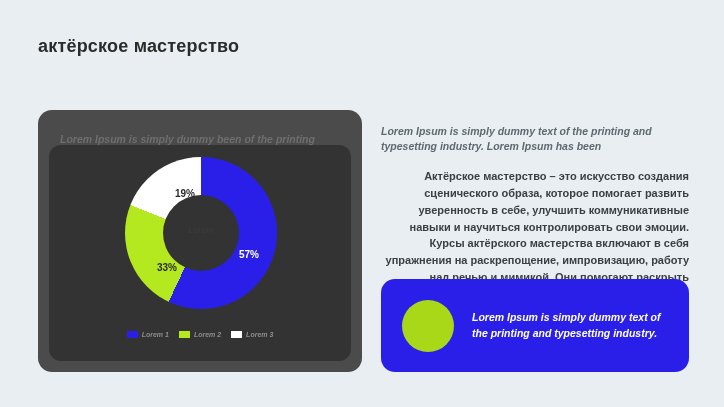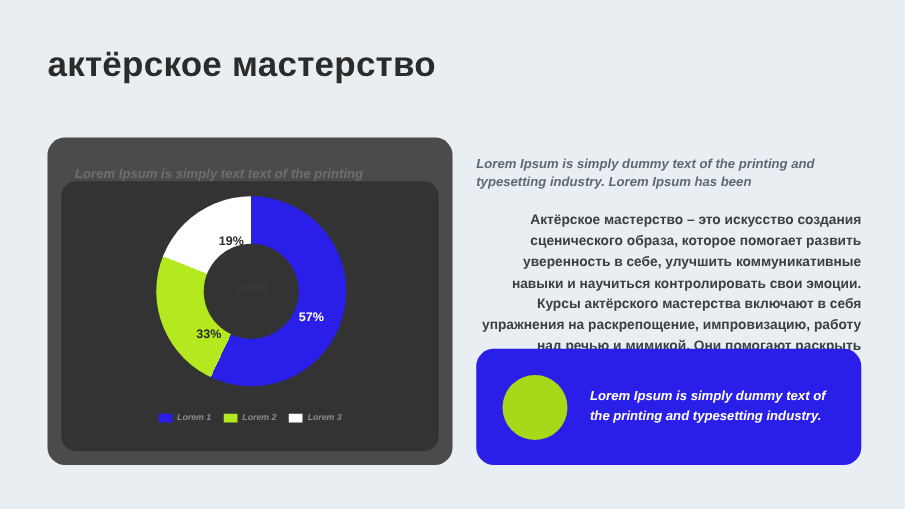--- a/index.html
+++ b/index.html
@@ -12,21 +12,21 @@
     background: #e8eef1;
     font-family: "Liberation Sans", sans-serif;
     overflow: hidden;
     position: relative;
   }
 
   #page-title {
     position: absolute;
     left: 38px;
     top: 36px;
-    font-size: 28px;
+    font-size: 18px;
     font-weight: bold;
     color: #2b2b2b;
     letter-spacing: 0.2px;
     text-align: right;
   }
 
   
   #chart-card {
     position: absolute;
     left: 38px;
@@ -180,21 +180,21 @@
     line-height: 1.5;
   }
 </style>
 </head>
 <body>
 
 <div id="page-title">актёрское мастерство</div>
 
 <div id="chart-card">
 
-  <div id="chart-card-caption">Lorem Ipsum is simply text text of the printing</div>
+  <div id="chart-card-caption">Lorem Ipsum is simply dummy been of the printing</div>
 
   <div id="chart-inner">
 
     <div id="donut-wrap">
       <div id="donut" style="background: conic-gradient(rgb(42, 31, 232) 0deg, rgb(42, 31, 232) 205.2deg, rgb(180, 232, 31) 205.2deg, rgb(180, 232, 31) 291.6deg, rgb(255, 255, 255) 291.6deg, rgb(255, 255, 255) 360deg);"></div>
       <div id="donut-hole"></div>
       <div id="donut-center-label">Lorem</div>
       <div class="slice-label" id="slice-label-0">57%</div>
       <div class="slice-label" id="slice-label-1">33%</div>
       <div class="slice-label" id="slice-label-2">19%</div>

